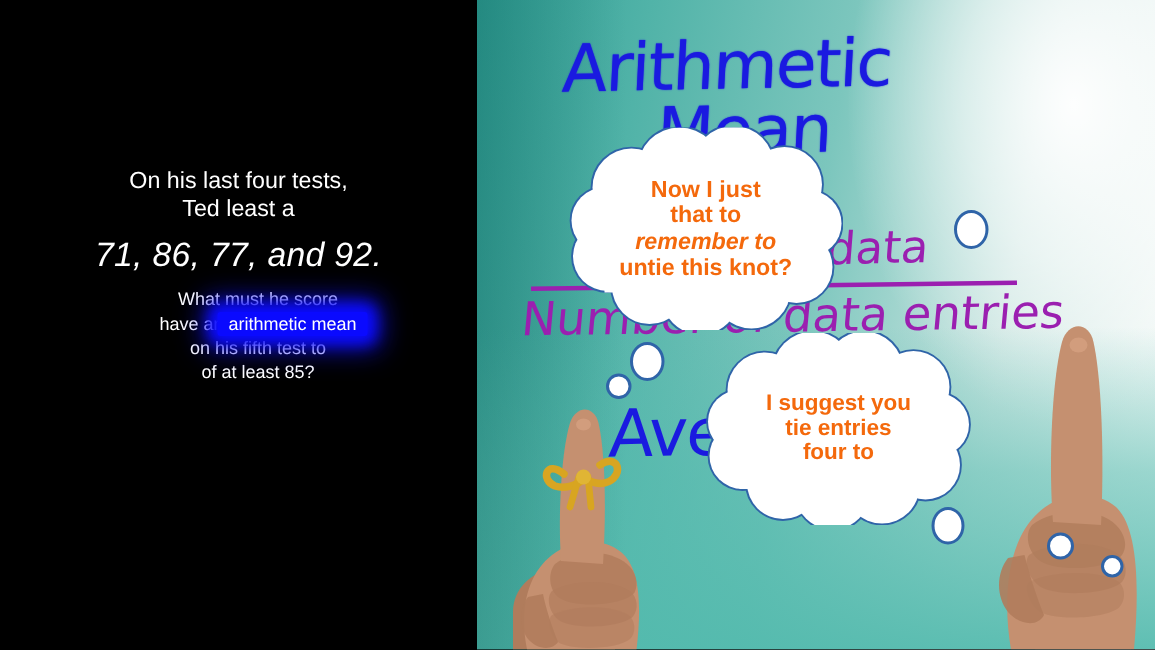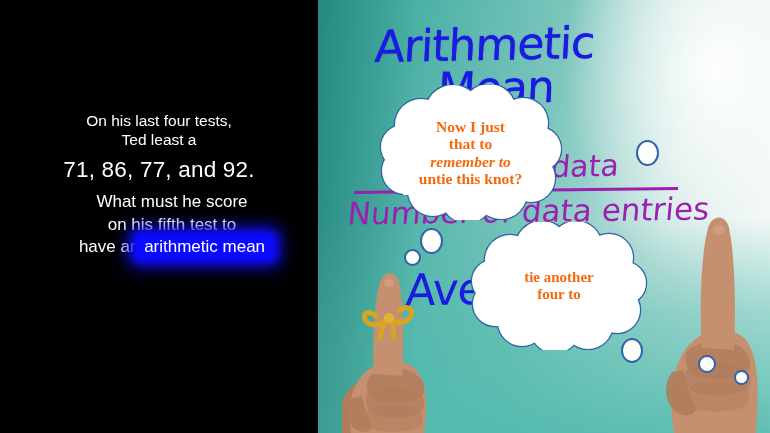--- a/index.html
+++ b/index.html
@@ -11,22 +11,22 @@
     position:absolute;left:0;top:0;width:318px;height:433px;
     background:#000;overflow:hidden;
   }
   #problem-text{
     position:absolute;left:0;top:112px;width:318px;
     text-align:center;color:#fff;
     font-family:"Liberation Sans",sans-serif;
   }
   .line{ line-height:1.20; white-space:nowrap; }
   .small{ font-size:15.5px; }
-  .scores{ font-size:22.5px; margin-top:7px; margin-bottom:9px; letter-spacing:.2px;}
-  .q1{ font-size:17px; margin-top:2px;padding-left:26px;}
+  .scores{ font-size:22.5px; margin-top:7px; margin-bottom:9px; letter-spacing:.2px;font-style:italic;}
+  .q1{ font-size:12px; margin-top:2px;padding-left:26px;}
   .hl-wrap{ display:inline-block; position:relative; }
   .hl-glow{
     position:absolute; left:-7px; right:-7px; top:-1px; bottom:-1px;
     background:#0a0aff;
     box-shadow:0 0 9px 5px #0b0bff, 0 0 18px 9px rgba(20,20,255,.75);
     border-radius:2px; z-index:0;
   }
   .hl-text{ position:relative; z-index:1; }
 
   
@@ -91,21 +91,21 @@
   .hand{position:absolute;}
   .skin-a{fill:#c59070;}
   .skin-b{fill:#b07c5c;}
 
   
   .bubble{position:absolute;}
   .bubble-text{
     position:absolute;left:0;top:0;width:100%;height:100%;
     display:flex;flex-direction:column;align-items:center;justify-content:center;
     color:#f4690c;
-    font-family:Liberation Serif, serif;
+    font-family:Liberation Sans, sans-serif;
     font-weight:bold;
     text-align:center;
     pointer-events:none;
   }
   .bubble-text div{line-height:1.13;white-space:nowrap;}
   .ital{font-style:italic;text-align:center;}
 
   .dot{
     position:absolute;background:#fff;border:2px solid #2f64a8;border-radius:50%;
   }
@@ -114,28 +114,29 @@
 <body>
 
 <div id="stage">
 
   <div id="left-panel">
     <div id="problem-text">
       <div class="line small">On his last four tests,</div>
       <div class="line small">Ted least a</div>
       <div class="line scores">71, 86, 77, and 92.</div>
       <div class="line q1">What must he score</div>
-      <div class="line q1">on his fifth test to</div>
       <div class="line q1">
         <span>have an</span>
         <span class="hl-wrap">
           <span class="hl-glow"></span>
           <span class="hl-text">arithmetic mean</span>
         </span>
       </div>
+      <div class="line q1">on his fifth test to</div>
+      <div class="line q1">of at least 85?</div>
     </div>
   </div>
 
   <div id="board">
     <div id="board-lower-fade"></div>
     <div id="board-vignette"></div>
 
     <div id="title-arith">Arithmetic</div>
     <div id="title-mean">Mean</div>
 
@@ -247,21 +248,22 @@
           <circle cx="147" cy="88" r="23"></circle>
           <circle cx="118" cy="102" r="25"></circle>
           <circle cx="85" cy="106" r="25"></circle>
           <circle cx="52" cy="100" r="24"></circle>
           <circle cx="25" cy="82" r="22"></circle>
           <circle cx="23" cy="59" r="21"></circle>
           <rect x="23" y="28" width="132" height="76"></rect>
         </g>
       </svg>
       <div class="bubble-text" style="font-size:15px;">
-        <div>tie another</div>
+        <div>I suggest you</div>
+        <div>tie entries</div>
         <div>four to</div>
       </div>
     </div>
 
     <div class="dot" style="left:318px;top:140px;width:19px;height:22px;"></div>
     <div class="dot" style="left:303px;top:338px;width:18px;height:21px;"></div>
     <div class="dot" style="left:380px;top:355px;width:14px;height:14px;"></div>
     <div class="dot" style="left:416px;top:370px;width:11px;height:11px;"></div>
   </div>
 

